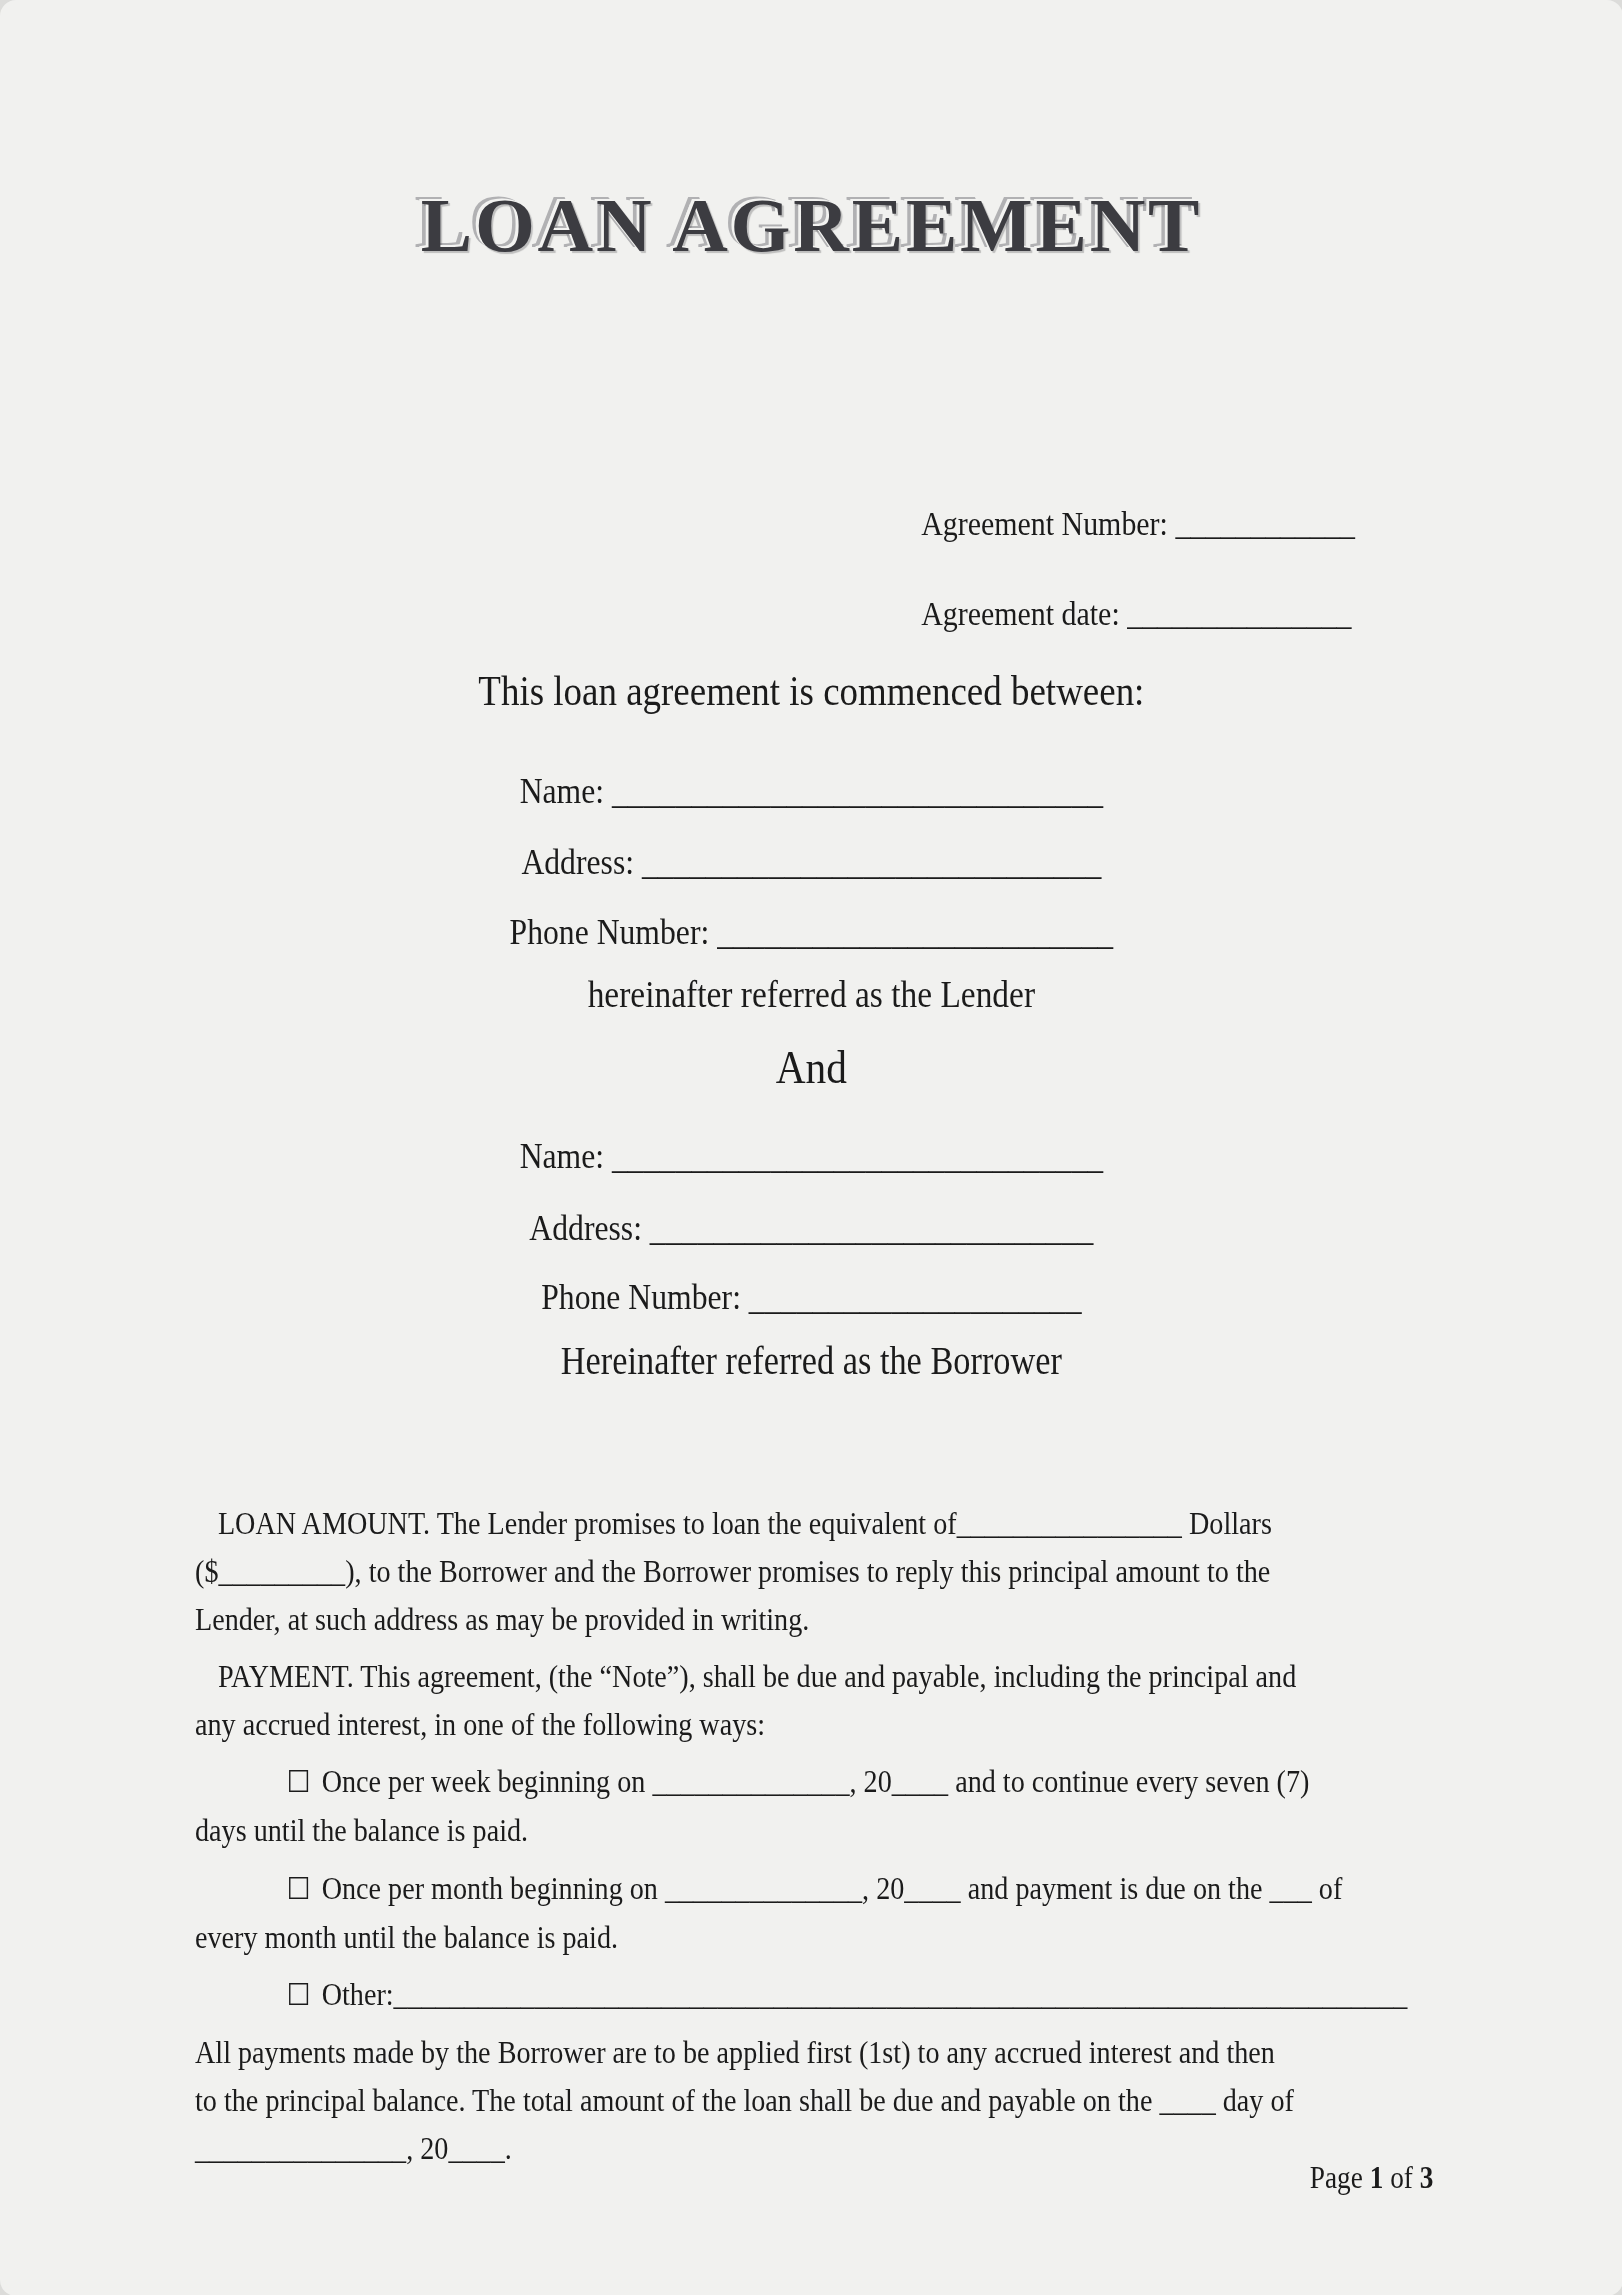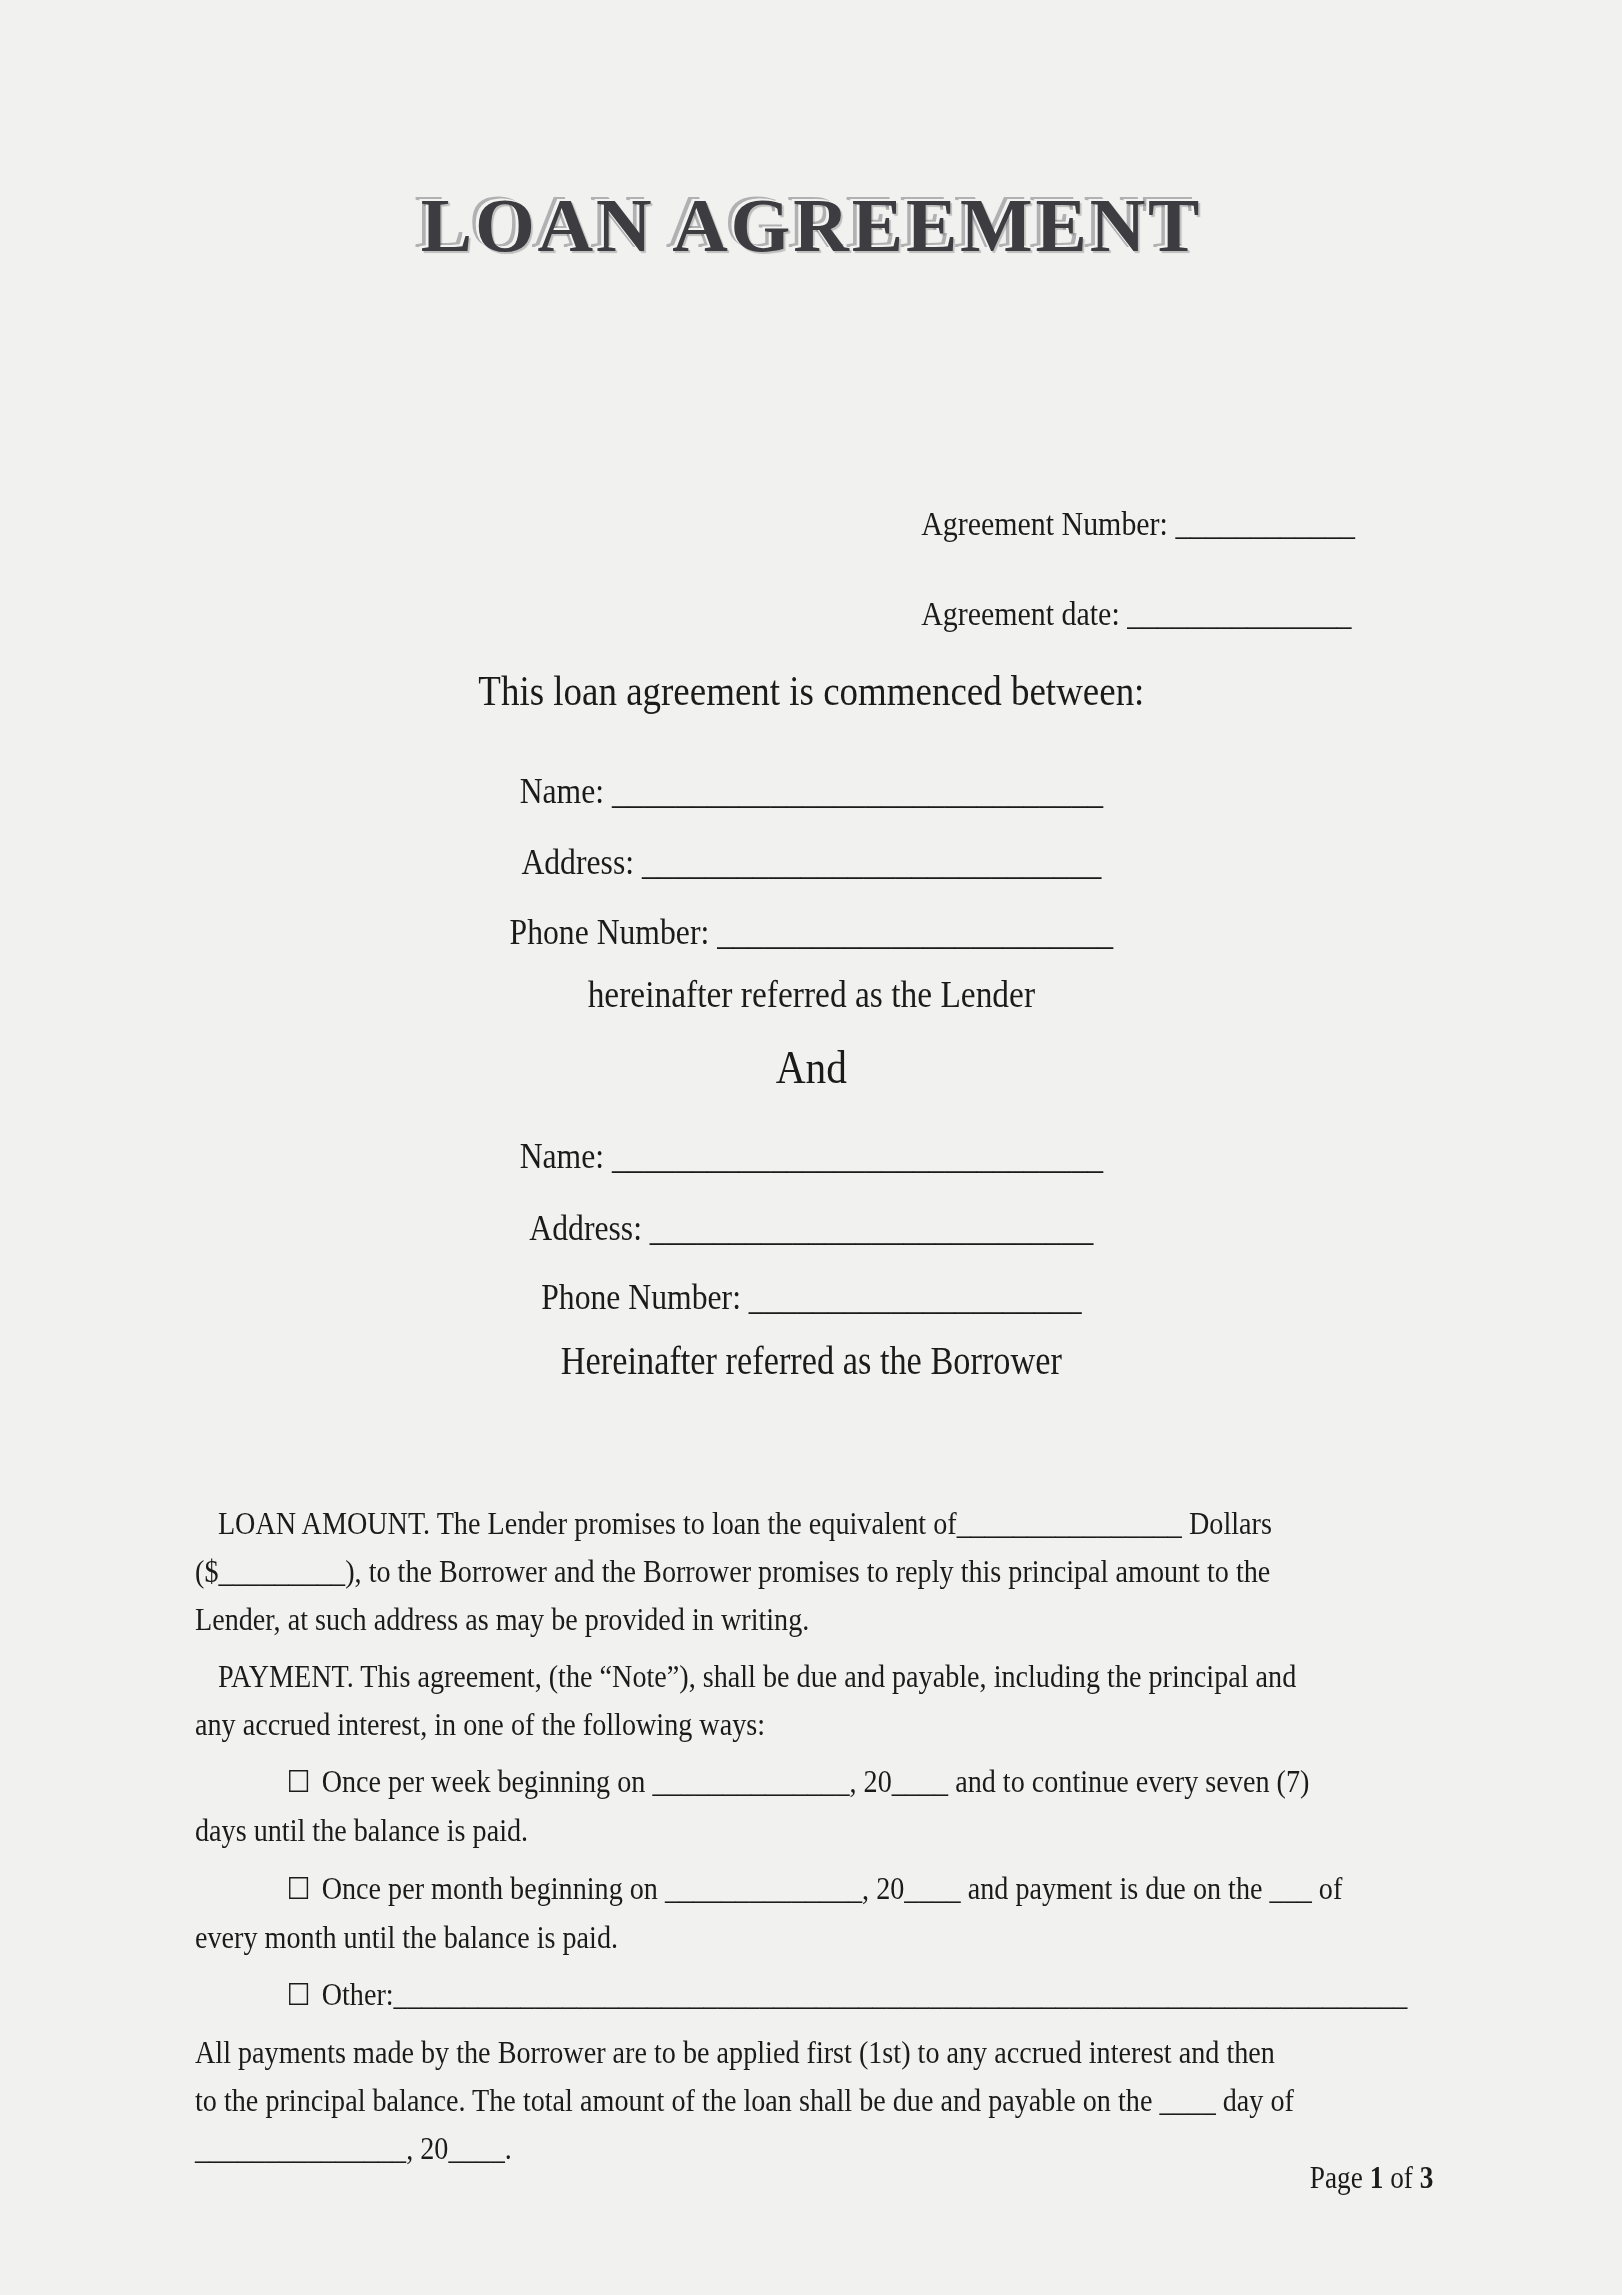--- a/index.html
+++ b/index.html
@@ -6,20 +6,21 @@
   body { background: #dcdcda; }
 
   .page {
     position: relative;
     width: 1623px;
     height: 2296px;
     background: #f1f1ef;
     font-family: "Liberation Serif", "DejaVu Serif", serif;
     color: #1b1b1b;
     overflow: hidden;
+    border-radius: 16px;
   }
 
   
   .doc-title {
     position: absolute;
     top: 187px;
     left: 0;
     width: 1623px;
     margin: 0;
     text-align: center;

